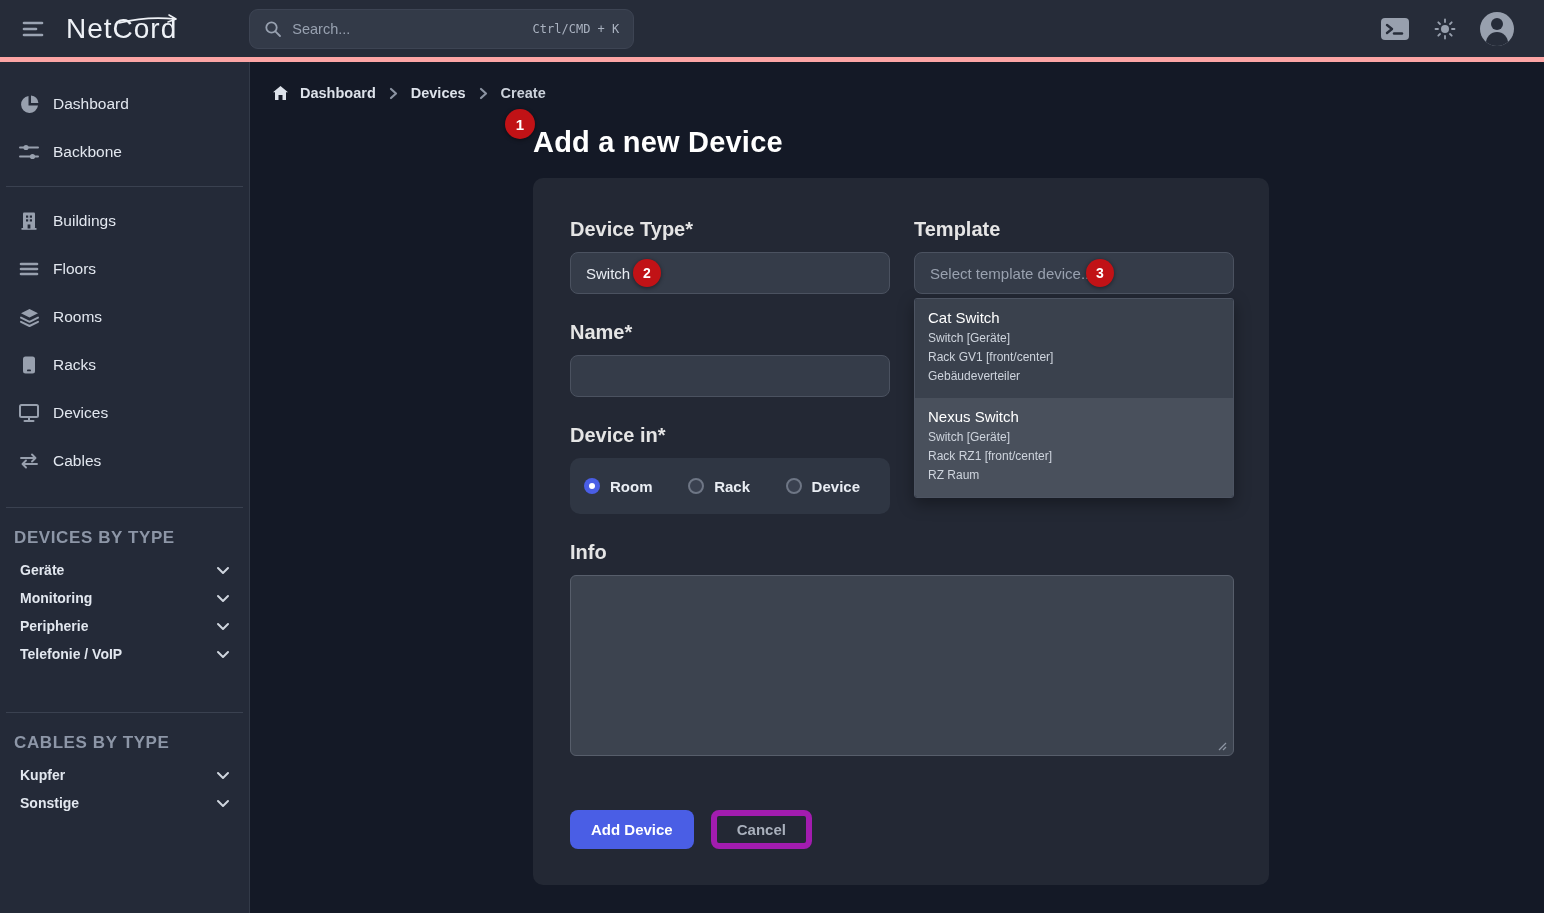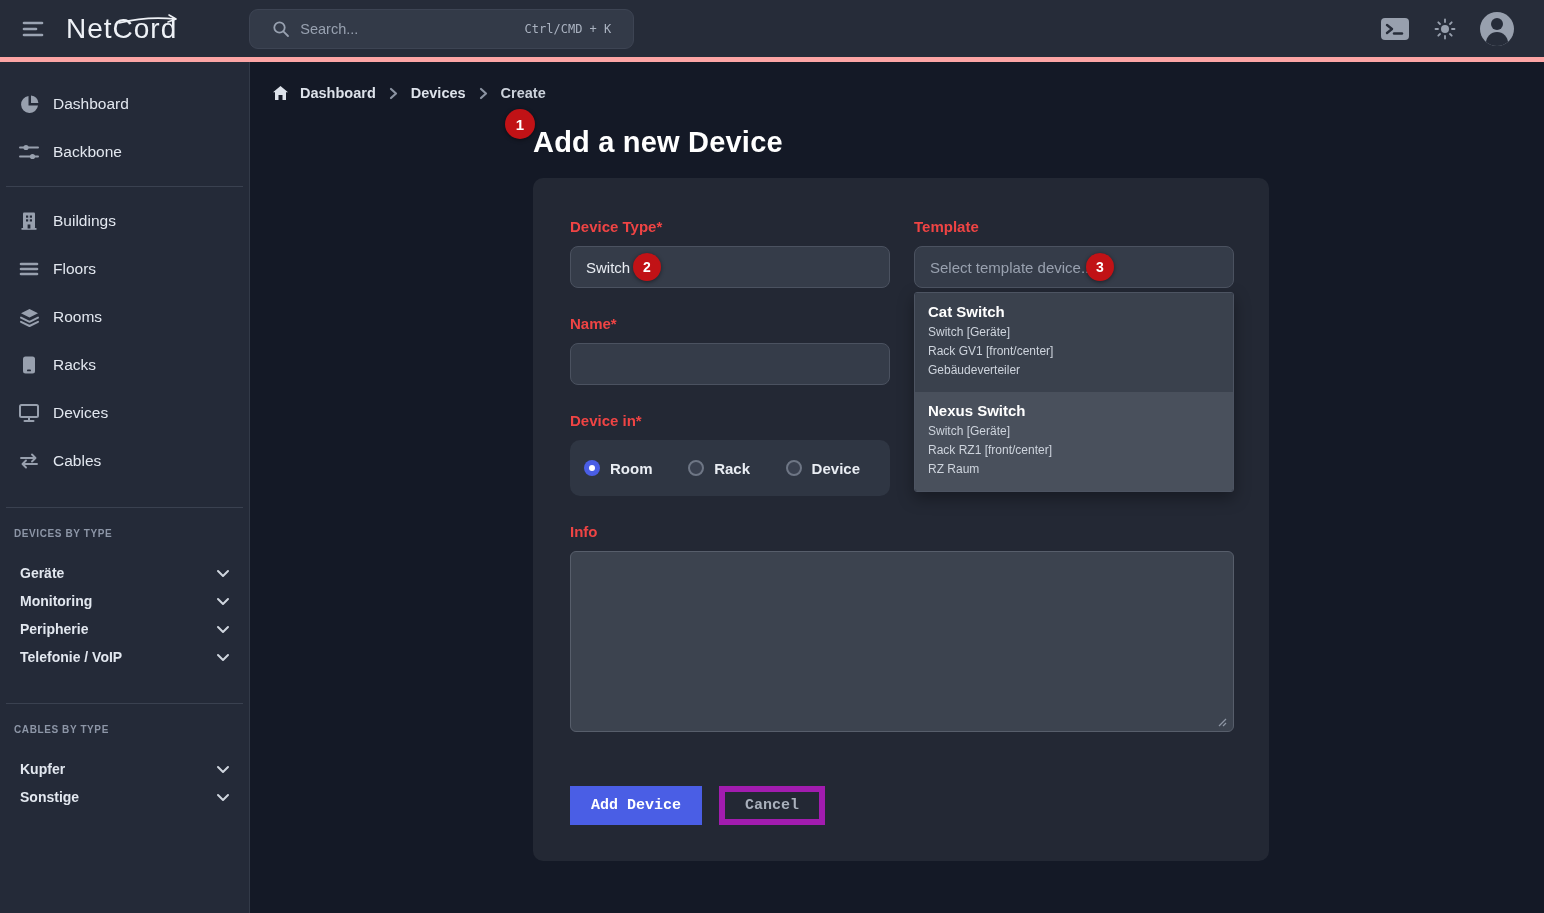--- a/index.html
+++ b/index.html
@@ -16,21 +16,21 @@
     height:62px; flex:0 0 62px; background:#262c39;
     border-bottom:5px solid #fca5a5;
     display:flex; align-items:center; padding:0 18px;
   }
   .hamburger { width:26px; height:26px; cursor:pointer; margin-left:2px; }
   .logo { position:relative; margin-left:20px; font-size:28px; font-weight:400; letter-spacing:1px; color:#eef1f6; }
   .logo-arrow { position:absolute; right:-6px; top:-1px; }
   .searchbox {
     margin-left:72px; width:385px; height:40px; background:#333a48;
     border:1px solid #3d4453; border-radius:9px;
-    display:flex; align-items:center; padding:0 22px; gap:10px; cursor:text;
+    display:flex; align-items:center; padding:0 14px; gap:10px; cursor:text;
   }
   .searchbox input {
     flex:1; background:transparent; border:none; outline:none;
     color:#dfe4ec; font-size:14.5px; font-family:"Liberation Sans", sans-serif;
   }
   .searchbox input::placeholder { color:#98a1b0; }
   .search-kbd { font-family:"DejaVu Sans Mono", monospace; font-size:12px; color:#aab2c0; white-space:nowrap; }
   .topbar-spacer { flex:1; }
   .topbar-right { display:flex; align-items:center; gap:24px; margin-right:12px; }
   .icon-btn { cursor:pointer; }
@@ -47,25 +47,25 @@
     border-right:1px solid #333a48; padding-top:18px; overflow:hidden;
   }
   .nav-item {
     height:48px; display:flex; align-items:center; gap:13px;
     padding-left:18px; cursor:pointer; font-size:15.5px; color:#e2e7ef;
   }
   .nav-icon { width:22px; height:22px; flex:0 0 22px; display:flex; align-items:center; justify-content:center; }
   .side-divider { border:none; border-top:1px solid #3a4150; margin:10px 6px; }
   .side-section { padding:0 14px; }
   .side-header {
-    font-size:10px; font-weight:700; letter-spacing:.6px;
+    font-size:17px; font-weight:700; letter-spacing:.6px;
     color:#8d96a7; margin:20px 0 14px 0;
   }
   .type-item {
-    height:28px; display:flex; align-items:flex-end; justify-content:space-between;
+    height:28px; display:flex; align-items:flex-start; justify-content:space-between;
     padding:0 4px 0 6px; cursor:pointer; font-size:14px; font-weight:700; color:#e2e7ef;
   }
 
   
   .main { flex:1; min-width:0; background:#141926; position:relative; }
   .breadcrumb {
     display:flex; align-items:center; gap:11px;
     padding:23px 0 0 22px; font-size:14.5px; font-weight:600; color:#dde2ea;
   }
   .crumb { cursor:pointer; }
@@ -82,21 +82,21 @@
   }
   .ann-badge.sm { width:28px; height:28px; font-size:14px; }
   .badge-title { position:absolute; left:-28px; top:-17px; }
 
   
   .card {
     margin:19px 0 0 283px; width:736px; background:#232834;
     border-radius:10px; padding:40px 37px 36px 37px;
   }
   .form-grid { display:grid; grid-template-columns:320px 320px; column-gap:24px; }
-  .field-label { font-size:15px; font-weight:700; color:#ef4444; margin-bottom:11px; }
+  .field-label { font-size:20px; font-weight:700; color:#e5e5e5; margin-bottom:11px; }
   .text-input {
     width:100%; height:42px; background:#353c49; border:1px solid #4b5260;
     border-radius:8px; color:#e9edf3; font-size:15px; padding:0 15px;
     font-family:"Liberation Sans", sans-serif; outline:none;
   }
   .text-input::placeholder { color:#99a1af; }
   .input-wrap { position:relative; }
   .badge-in-input { position:absolute; top:7px; }
   .field-gap { margin-top:27px; }
 
@@ -113,36 +113,36 @@
     border-radius:50%; background:#fff;
   }
   .radio-dot.off { background:#3a4150; border:2px solid #6e7685; }
   .radio-label { font-size:15px; font-weight:700; color:#e9edf3; }
 
   
   .dropdown { margin-top:4px; border:1px solid #4d5462; border-radius:3px; overflow:hidden; box-shadow:0 6px 16px rgba(0,0,0,.35); }
   .dd-option { padding:10px 13px 12px 13px; cursor:pointer; }
   .dd-option.plain { background:#3a414d; }
   .dd-option.hovered { background:#49505c; }
-  .dd-title { font-size:15px; font-weight:700; color:#ffffff; margin-bottom:3px; }
+  .dd-title { font-size:15px; font-weight:400; color:#ffffff; margin-bottom:3px; }
   .dd-line { font-size:12px; color:#ced4dd; line-height:19px; }
 
   .info-label { margin-top:27px; }
   .textarea-wrap { position:relative; }
   .info-textarea {
     width:664px; height:181px; background:#3c434f; border:1px solid #575e6b;
     border-radius:6px; resize:none; outline:none; color:#e9edf3;
     font-family:"Liberation Sans", sans-serif; font-size:14px; padding:10px 12px;
   }
   .resize-grip { position:absolute; right:5px; bottom:9px; pointer-events:none; }
 
   .btn-row { margin-top:50px; display:flex; align-items:center; gap:17px; }
   .btn {
-    height:39px; border-radius:0; font-size:15px; font-weight:700;
-    font-family:Liberation Mono, monospace; cursor:pointer;
+    height:39px; border-radius:8px; font-size:15px; font-weight:700;
+    font-family:Liberation Sans, sans-serif; cursor:pointer;
   }
   .btn-primary { background:var(--accent,#4a5ee5); color:#fff; border:none; padding:0 21px; }
   .btn-ghost { background:transparent; color:#a9b0bc; border:6px solid #a21caf; padding:0 20px; font-weight:600; }
 </style>
 </head>
 <body>
 
 <div class="topbar">
   <div class="hamburger icon-btn">
     <svg width="26" height="26" viewBox="0 0 26 26">

